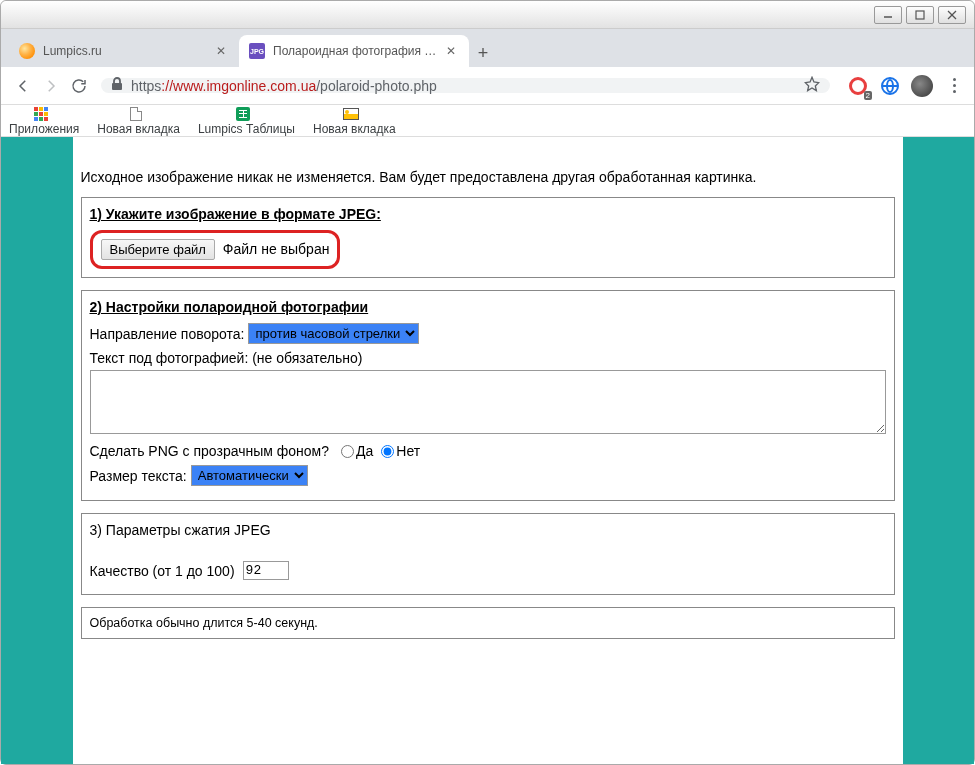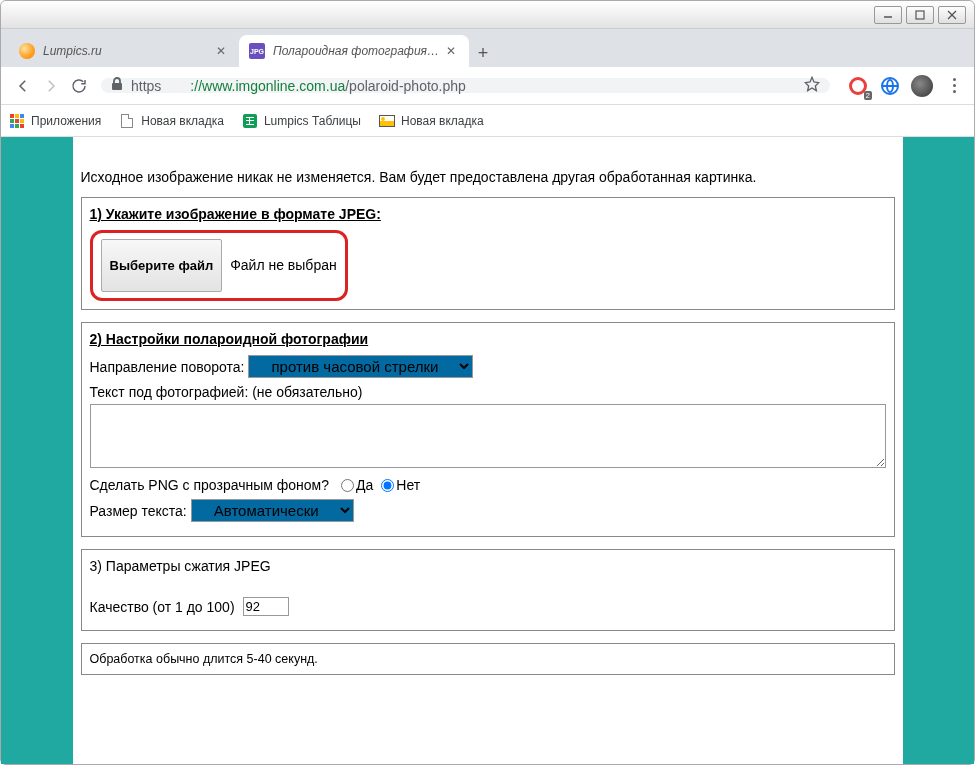--- a/index.html
+++ b/index.html
@@ -76,21 +76,20 @@
     width: 16px;
     height: 16px;
     margin-right: 8px;
     flex-shrink: 0;
   }
   .tab .tab-title {
     flex: 1;
     white-space: nowrap;
     overflow: hidden;
     text-overflow: ellipsis;
-    font-style: italic;
   }
   .tab .tab-close {
     width: 16px;
     height: 16px;
     display: flex;
     align-items: center;
     justify-content: center;
     color: #666;
     margin-left: 4px;
   }
@@ -143,21 +142,21 @@
     border-radius: 14px;
     margin: 0 8px;
     display: flex;
     align-items: center;
     padding: 0 10px;
     font-size: 14px;
     color: #202124;
   }
   .omnibox .lock { color: #5f6368; margin-right: 8px; }
   .omnibox .url-scheme { color: #5f6368; }
-  .omnibox .url-rest { color: #15803d; margin-left: 29px; }
+  .omnibox .url-rest { color: #b91c1c; }
   .omnibox .url-path { color: #5f6368; }
   .omnibox .star { margin-left: auto; color: #5f6368; }
   .ext-icon {
     width: 24px;
     height: 24px;
     margin-left: 8px;
     display: flex;
     align-items: center;
     justify-content: center;
     position: relative;
@@ -218,20 +217,21 @@
     display: flex;
     align-items: center;
     padding: 0 8px;
     font-size: 12px;
     color: #3c4043;
   }
   .bm-item {
     display: flex;
     align-items: center;
     margin-right: 18px;
+    flex-direction: column;
   }
   .bm-icon {
     width: 16px;
     height: 16px;
     margin-right: 6px;
     display: flex;
     align-items: center;
     justify-content: center;
   }
   .apps-grid {
@@ -332,51 +332,51 @@
   }
   .highlight {
     border: 3px solid #d22;
     border-radius: 12px;
     padding: 6px 8px;
     display: inline-block;
   }
   .file-btn {
     font-family: Arial;
     font-size: 13px;
-    padding: 18px 8px;
+    padding: 2px 8px;
     background: linear-gradient(#f7f7f7, #e3e3e3);
     border: 1px solid #aaa;
     border-radius: 2px;
-    font-weight: bold;
   }
   .file-status {
     margin-left: 4px;
   }
   .form-row {
     margin: 6px 0;
     display: flex;
     align-items: center;
     flex-wrap: wrap;
   }
   .form-row label { margin-right: 4px; }
   input[type="text"].num {
     width: 46px;
     font-size: 13px;
     padding: 1px 2px;
     border: 1px solid #999;
     background: #fff;
   }
   input[type="text"].num.q {
     width: 46px;
+    font-family: Liberation Mono, monospace;
   }
   select {
-    font-size: 15px;
-    padding: 1px 18px;
+    font-size: 13px;
+    padding: 1px 2px;
     border: 1px solid #999;
-    background: #0369a1;
+    background: #3b82f6;
   }
   textarea {
     width: 100%;
     height: 64px;
     margin-top: 4px;
     border: 1px solid #999;
     resize: both;
     font-family: Arial;
     font-size: 13px;
   }

